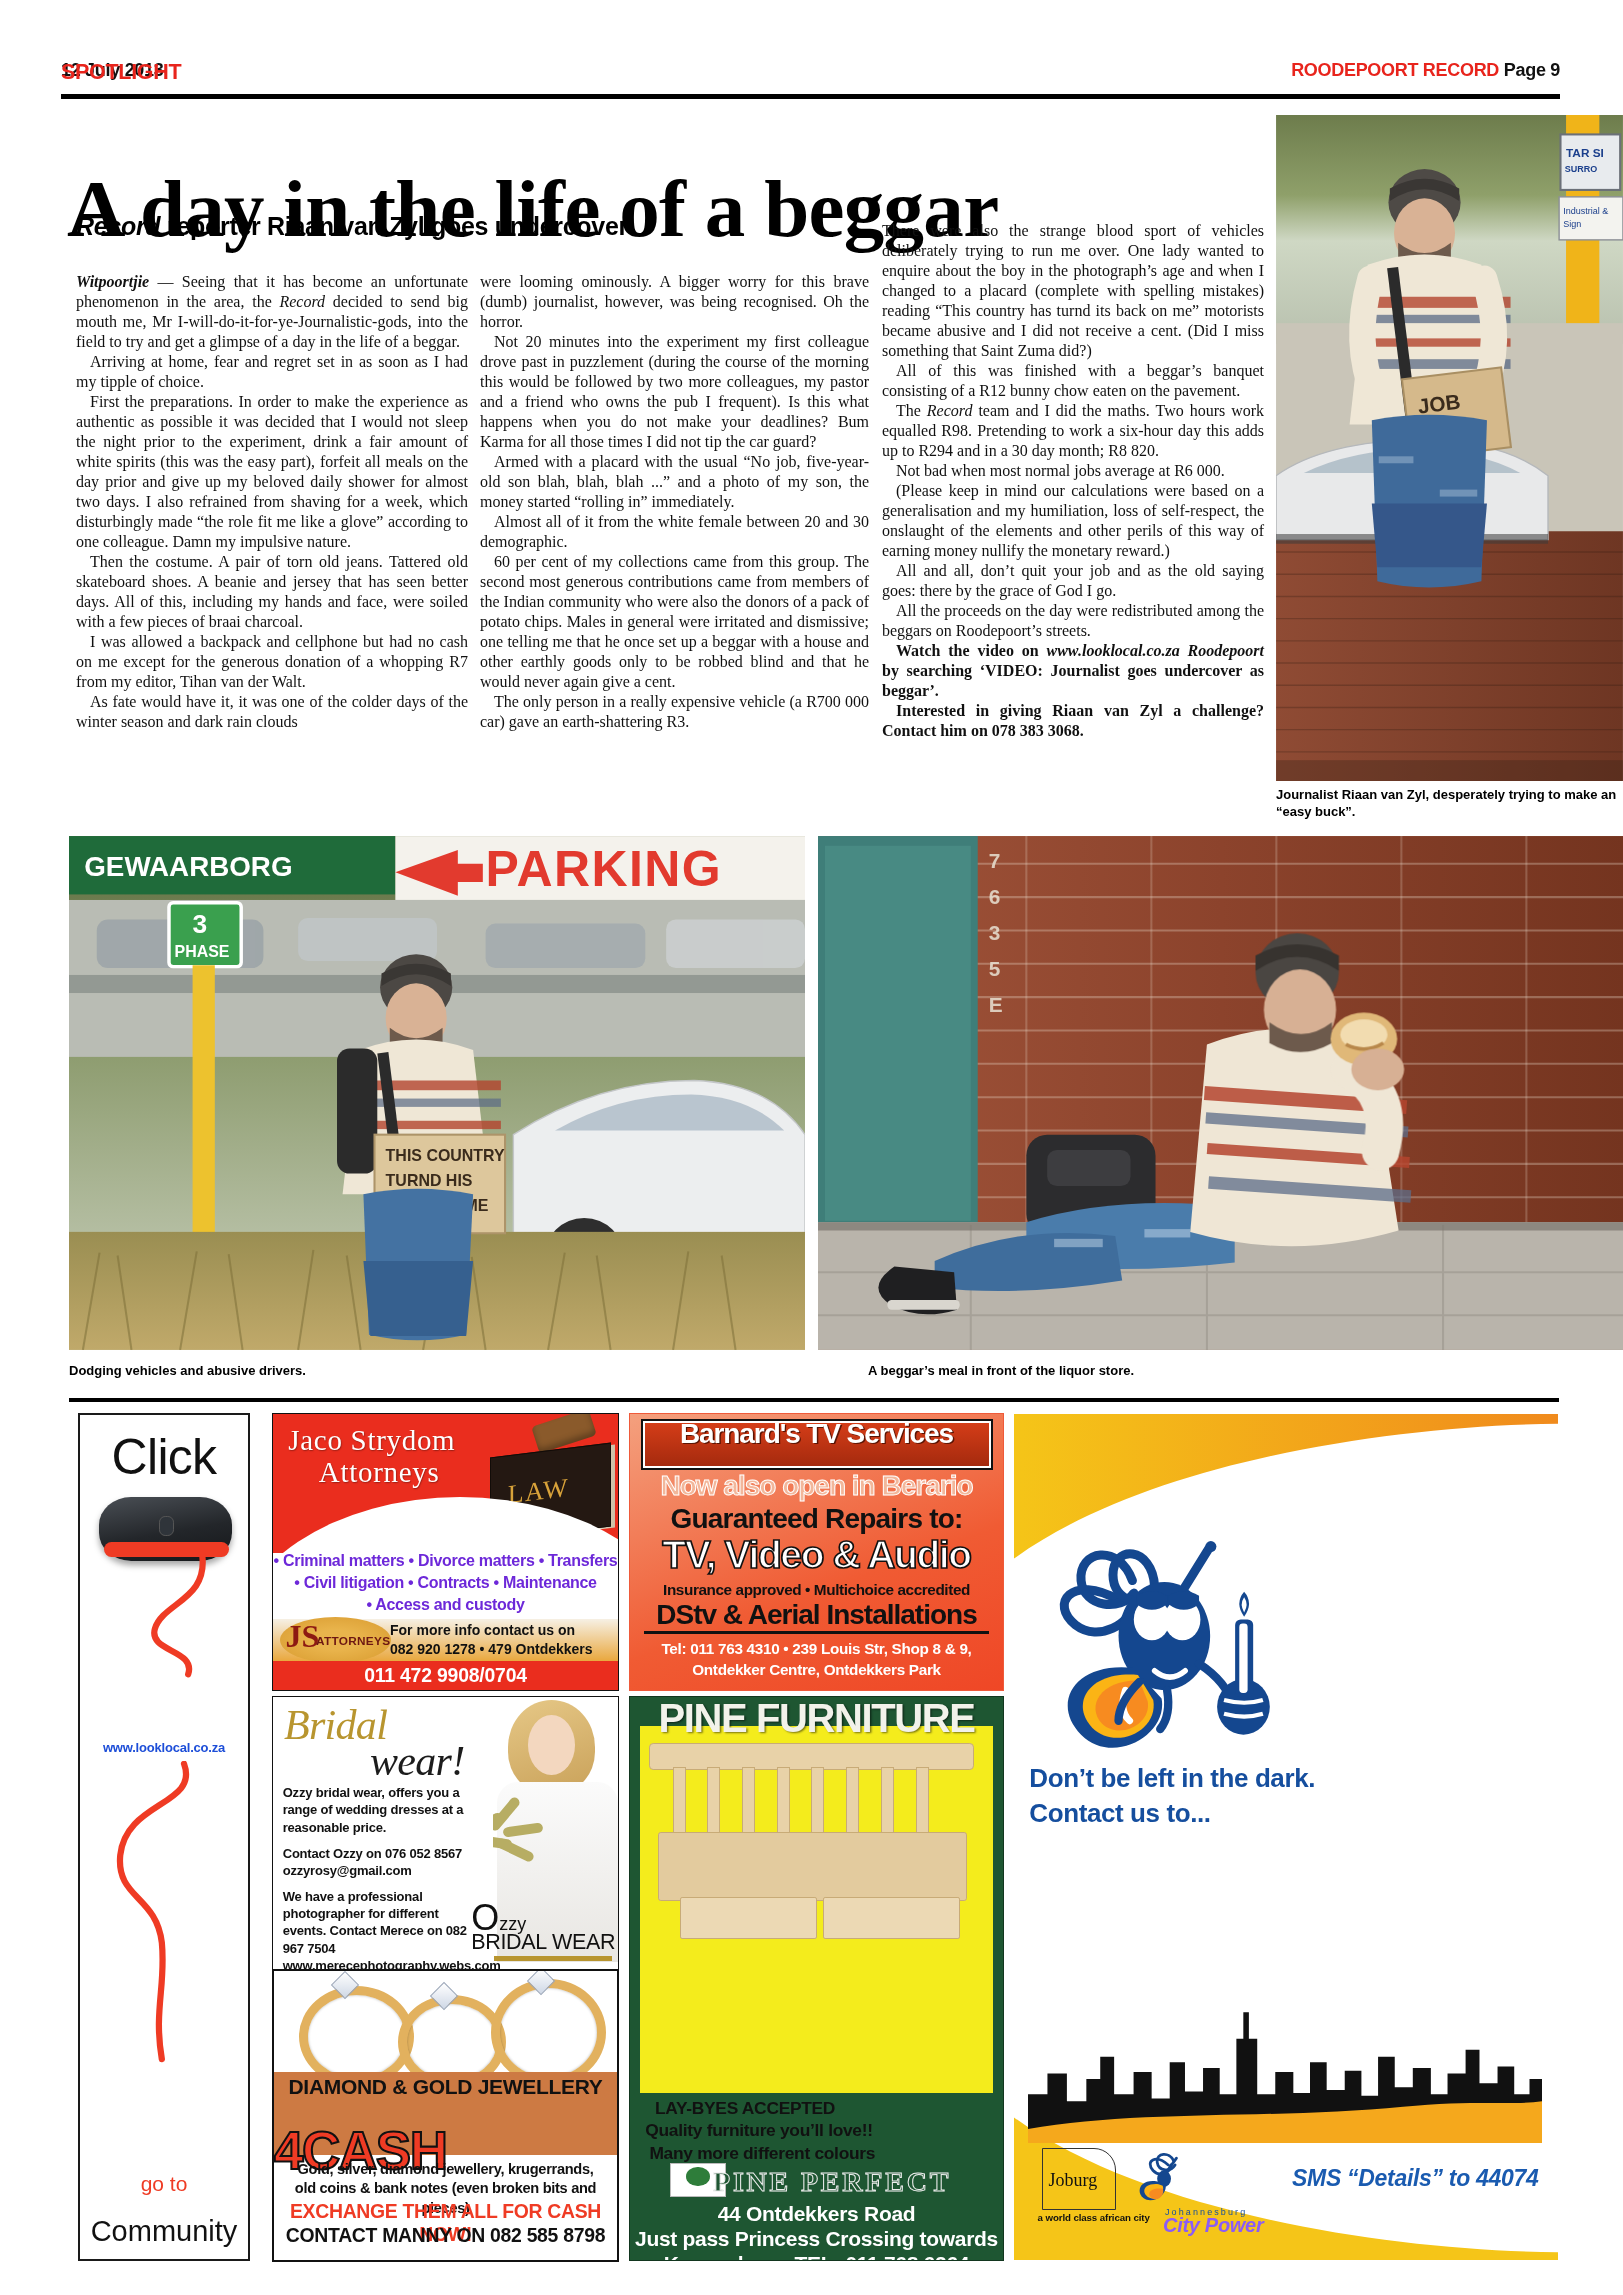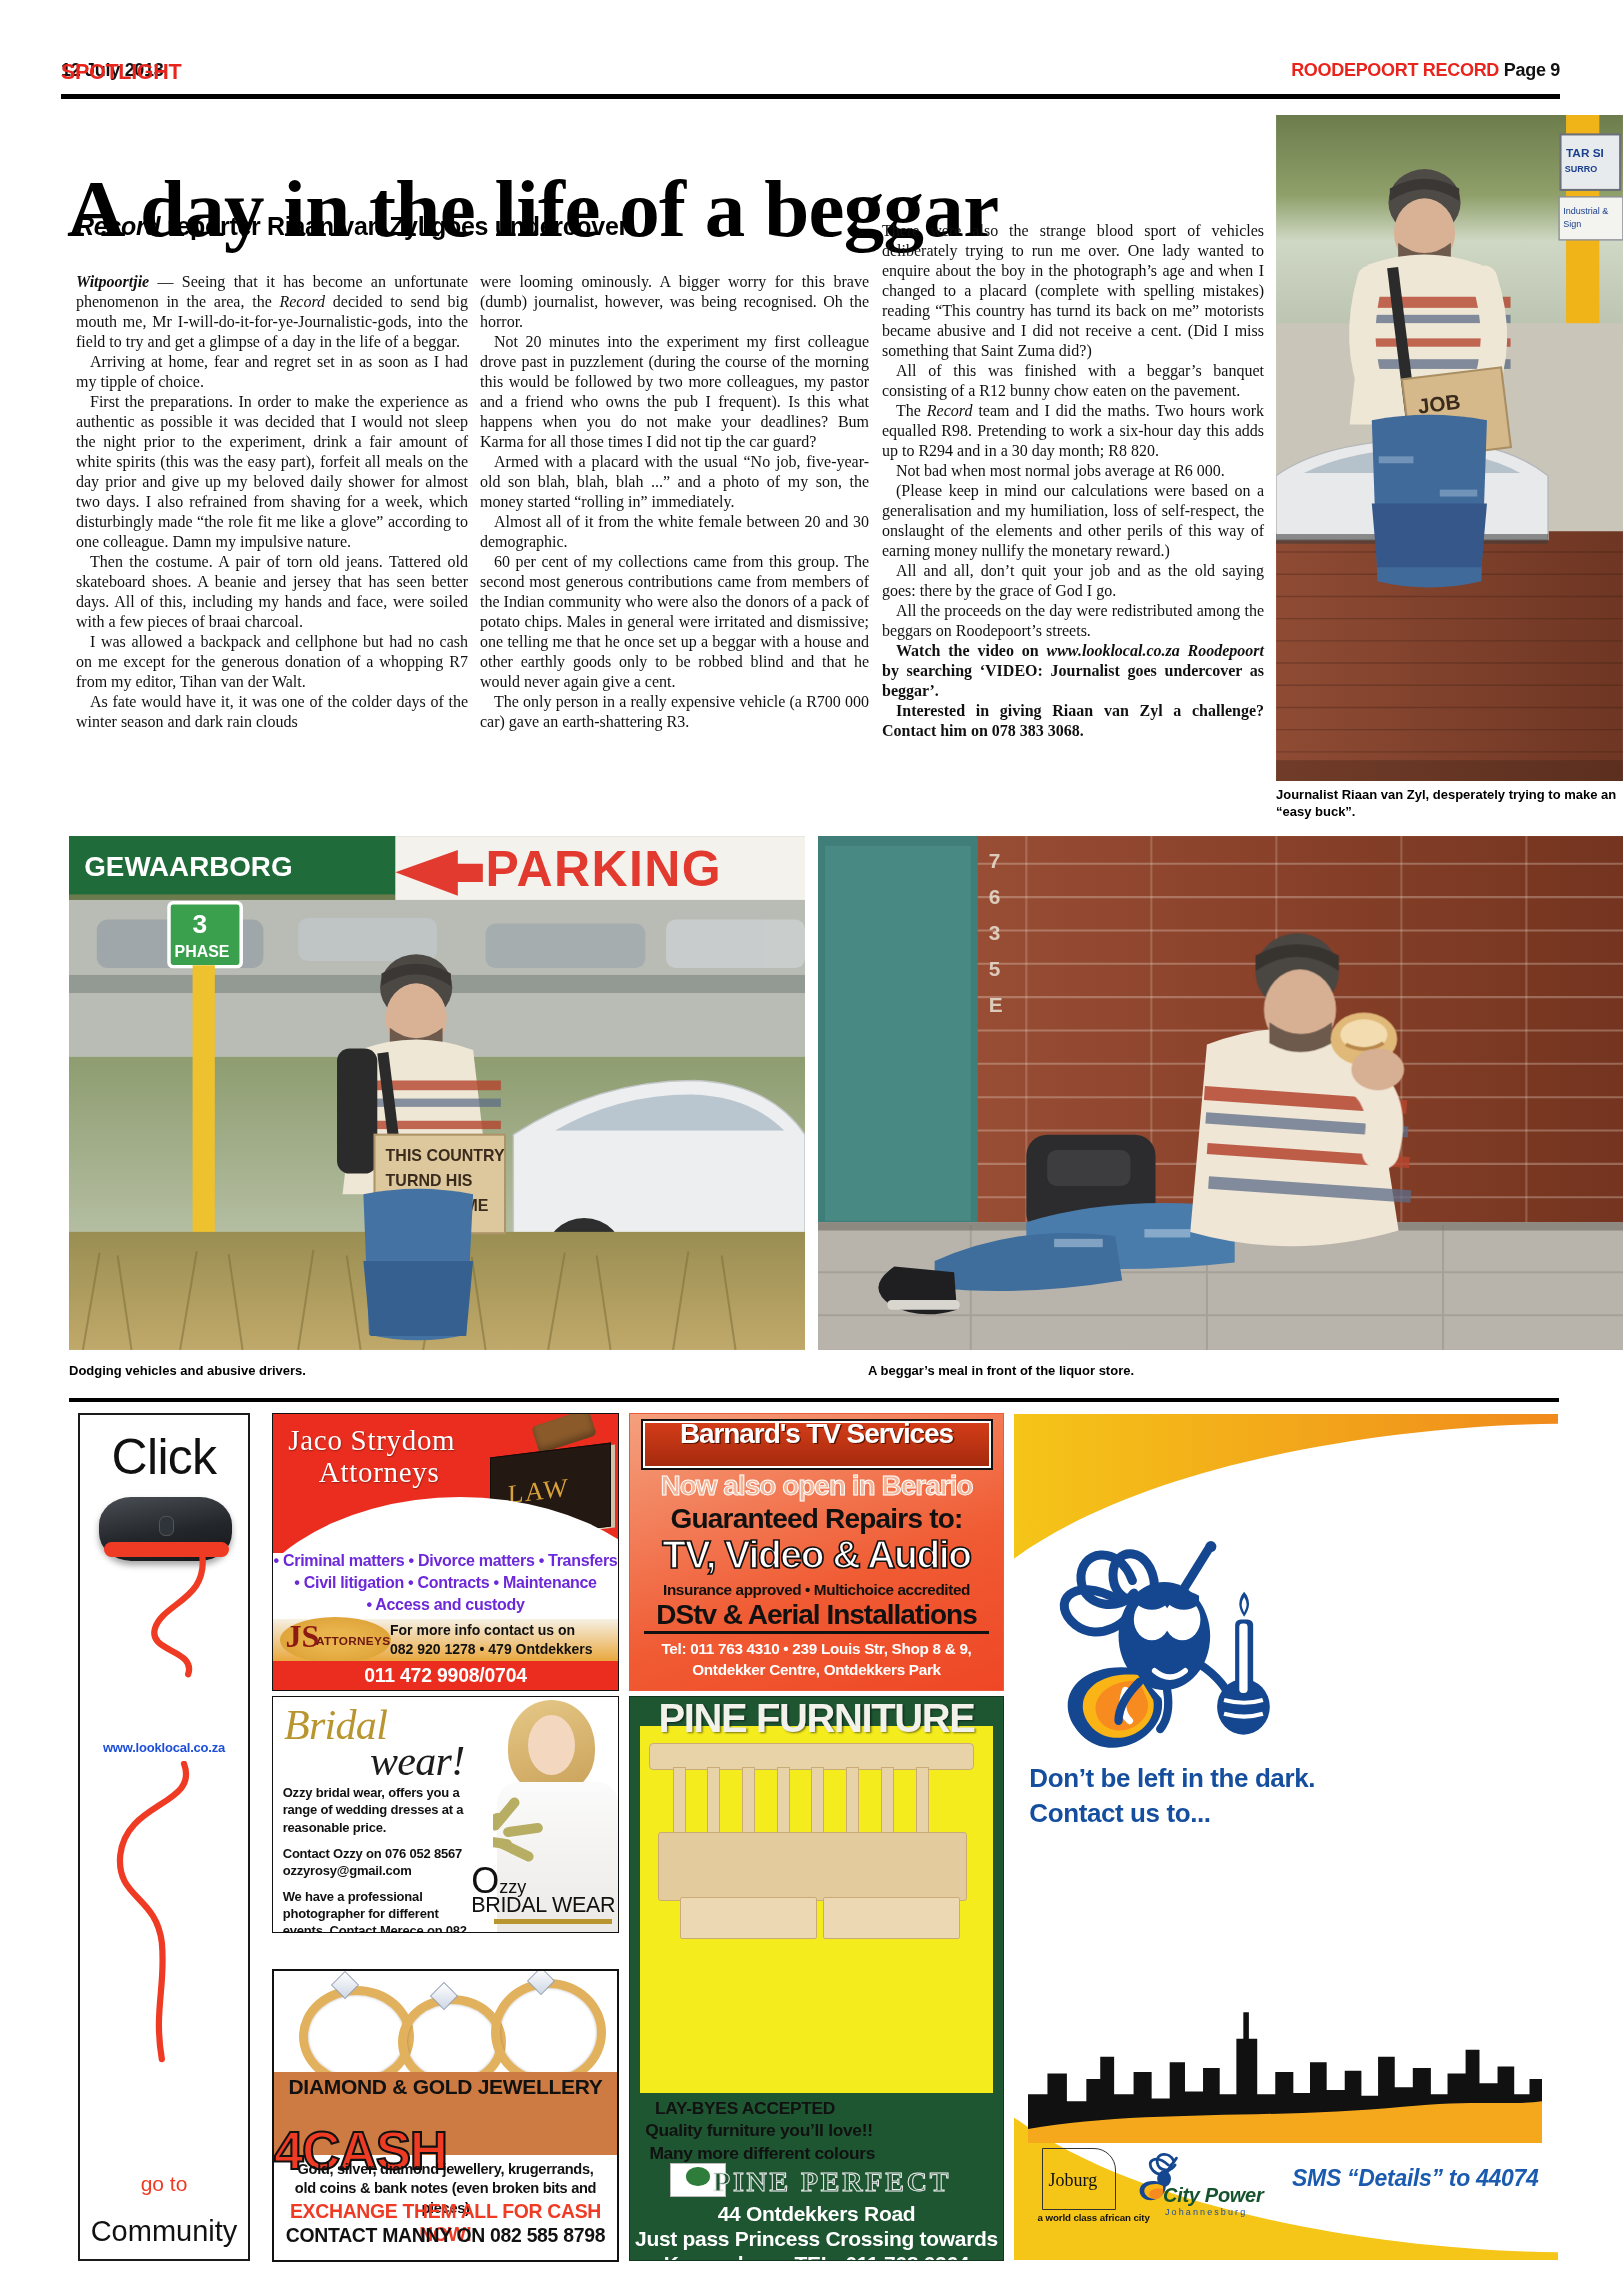--- a/index.html
+++ b/index.html
@@ -70,21 +70,21 @@
   .gavel{position:absolute;right:23.6px;top:2.8px;width:60px;height:28px;background:#8a5a2b;border-radius:4.9px;transform:rotate(-18deg);box-shadow:inset 0 -4.2px 6.2px rgba(0,0,0,.3);}
   .jaco-list{position:absolute;left:0;right:0;top:136px;text-align:center;font-family:"Liberation Sans",sans-serif;font-weight:bold;font-size:16px;line-height:22px;color:#6d28d9;letter-spacing:-0.3px;}
   .jaco-band{position:absolute;left:0;right:0;top:205px;height:43px;background:linear-gradient(180deg,#f6f0e4,#e9a63a);}
   .jaco-contact{position:absolute;left:117px;top:207px;right:4.2px;font-family:"Liberation Sans",sans-serif;font-weight:bold;font-size:14px;line-height:19px;color:#111;}
   .jaco-logo{position:absolute;left:7px;top:203px;width:111px;height:46px;background:radial-gradient(ellipse at center,#e9b44c 30%,#d89a2e 100%);border-radius:50%;}
   .jaco-logo .js{position:absolute;left:5.6px;top:1.4px;font-family:"Liberation Serif",serif;font-size:32px;font-weight:bold;color:#8d1a12;}
   .jaco-logo .att{position:absolute;left:36px;top:16.7px;font-family:"Liberation Sans",sans-serif;font-weight:bold;font-size:11.8px;color:#6d1712;letter-spacing:0.3px;}
   .jaco-tel{position:absolute;left:0;right:0;bottom:0;height:29px;background:#ea2d1e;color:#fff;text-align:center;font-family:"Liberation Sans",sans-serif;font-weight:bold;font-size:19.4px;line-height:29px;letter-spacing:-0.2px;}
 
   
-  #ad-bridal{left:272px;top:1696px;width:347px;height:237px;border:1.4px solid #111;background:#fff;}
+  #ad-bridal{left:272px;top:1696px;width:347px;height:274px;border:1.4px solid #111;background:#fff;}
   .bridal-word{position:absolute;left:11px;top:4.2px;font-family:"Liberation Serif",serif;font-style:italic;font-size:42px;color:#b8952f;letter-spacing:-0.7px;}
   .bridal-word2{position:absolute;left:97px;top:40px;font-family:"Liberation Serif",serif;font-style:italic;font-size:42px;color:#1c1c1c;letter-spacing:-0.7px;}
   .bridal-txt{position:absolute;left:9.7px;top:87px;width:189px;font-family:"Liberation Sans",sans-serif;font-weight:bold;font-size:13px;line-height:17.4px;color:#111;letter-spacing:-0.2px;}
   .bridal-txt p{margin:0 0 8.3px 0;}
   .bride{position:absolute;right:0;top:0;width:125px;height:265px;overflow:hidden;}
   .bride-hair{position:absolute;left:15.3px;top:2.8px;width:87px;height:94px;border-radius:50% 50% 45% 45%;background:linear-gradient(160deg,#e6c887,#c9a159);}
   .bride-face{position:absolute;left:35px;top:18px;width:47px;height:60px;border-radius:50%;background:#f3d7bf;}
   .bride-dress{position:absolute;left:4.2px;top:85px;width:121px;height:180px;background:linear-gradient(180deg,#fbfbfb,#e8e6e2);border-radius:21px 21px 0 0;}
   .bouquet{position:absolute;left:-29px;top:104px;width:90px;height:83px;}
   .leaf{position:absolute;width:40px;height:10.4px;border-radius:5.6px;background:#b7ad63;}
@@ -137,21 +137,21 @@
 
   
   #ad-city{left:1013px;top:1413px;width:546px;height:848px;background:#fff;border:0.7px solid #fff;}
   .swoosh{position:absolute;left:0;top:0;width:546px;height:146px;overflow:hidden;}
   .swoosh-b{position:absolute;left:0;top:0;width:546px;height:146px;overflow:hidden;transform:scaleY(-1);}
   .city-head{position:absolute;left:15.3px;top:347px;font-family:"Liberation Sans",sans-serif;font-weight:bold;font-size:26px;line-height:35px;color:#154e9e;letter-spacing:-0.4px;}
   .city-sms{position:absolute;left:278px;top:751px;font-family:"Liberation Sans",sans-serif;font-style:italic;font-weight:bold;font-size:23px;color:#1a5bb0;letter-spacing:-0.3px;}
   .joburg-logo{position:absolute;left:28px;top:734px;width:72px;height:60px;border:1.4px solid #333;border-radius:0 22px 0 0;}
   .joburg-logo span{position:absolute;left:5.6px;top:21px;font-family:"Liberation Serif",serif;font-size:18px;color:#111;}
   .joburg-tag{position:absolute;left:23.6px;top:798px;font-family:"Liberation Sans",sans-serif;font-weight:bold;font-size:9.7px;color:#111;letter-spacing:-0.1px;}
-  .cp-logo-text{position:absolute;left:149px;top:770px;font-family:"Liberation Sans",sans-serif;font-style:italic;font-weight:bold;font-size:20px;color:#14532d;letter-spacing:-0.3px;}
+  .cp-logo-text{position:absolute;left:149px;top:800px;font-family:"Liberation Sans",sans-serif;font-style:italic;font-weight:bold;font-size:20px;color:#8b5cf6;letter-spacing:-0.3px;}
   .cp-logo-sub{position:absolute;left:151px;top:793px;font-family:"Liberation Sans",sans-serif;font-size:9px;color:#154e9e;letter-spacing:2.1px;}
 </style>
 </head>
 <body>
 
 <div class="page">
 
   <div class="masthead">
     <div class="mh-date">12 July 2013</div>
     <div class="mh-section">SPOTLIGHT</div>

